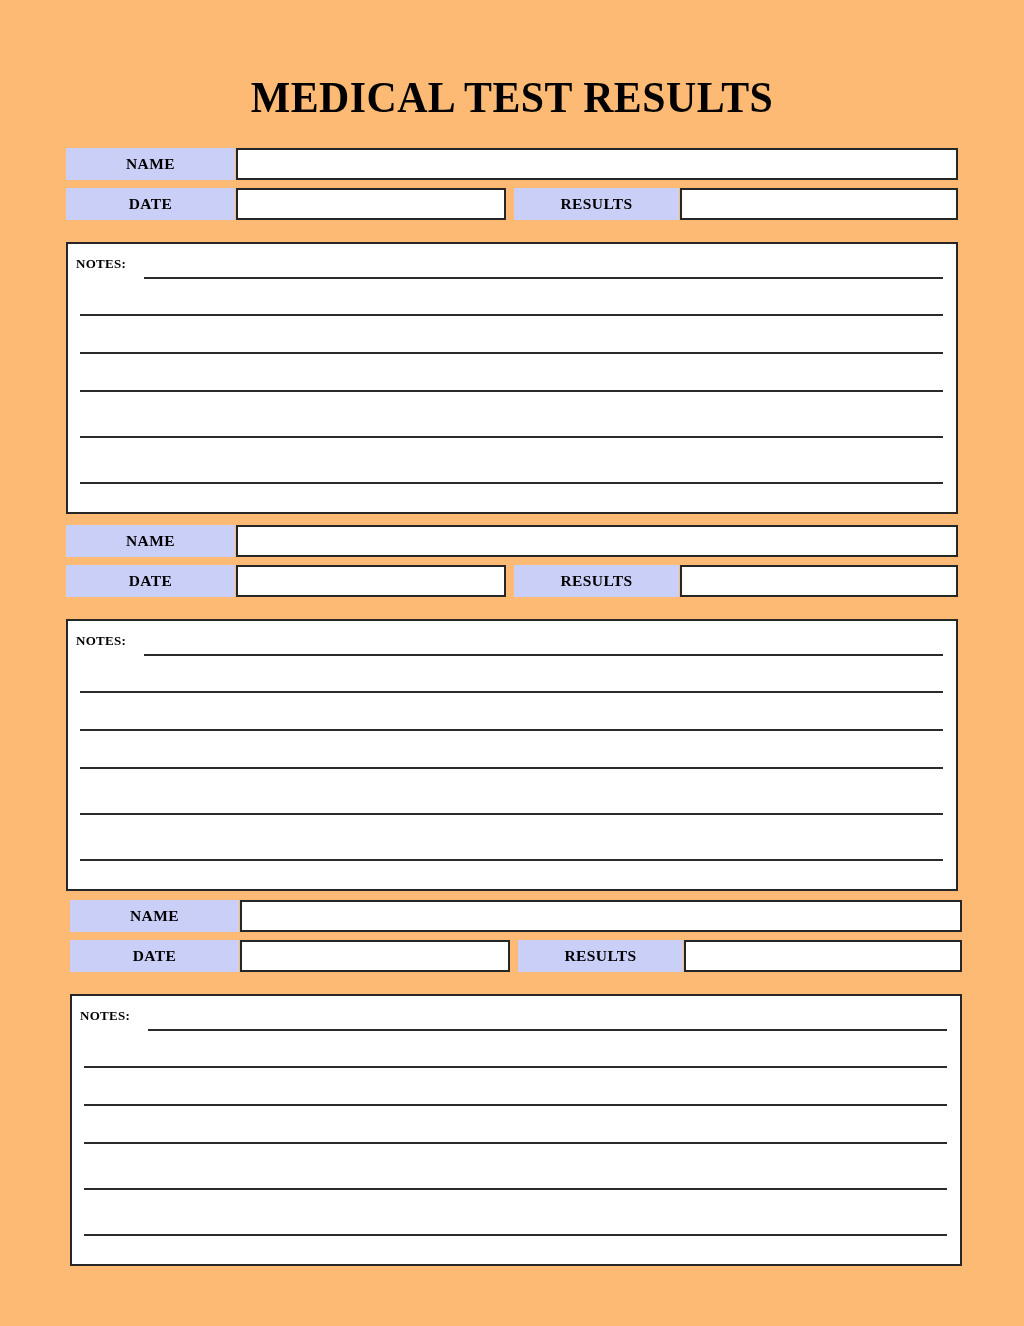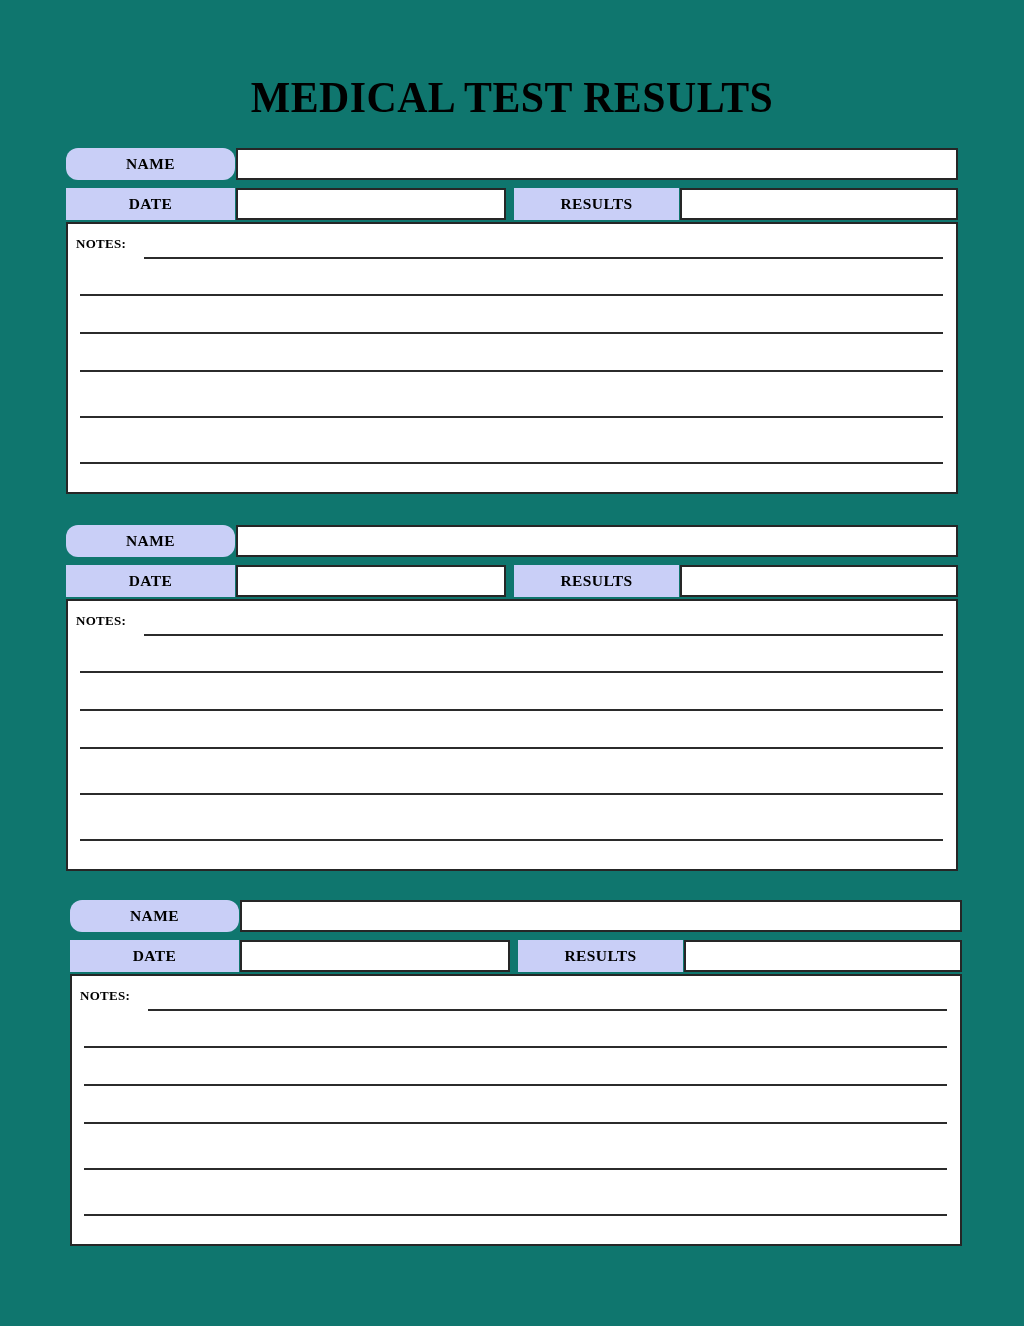--- a/index.html
+++ b/index.html
@@ -16,21 +16,21 @@
     color: #000000;
     overflow: hidden;
   }
 
   .page {
     position: absolute;
     left: 0;
     top: 0;
     width: 1024px;
     height: 1326px;
-    background: #0f766e;
+    background: #fdba74;
   }
 
   
   .doc-title {
     position: absolute;
     left: 0;
     top: 72px;
     width: 1024px;
     text-align: center;
     font-family: "Liberation Serif", "DejaVu Serif", serif;
@@ -52,39 +52,39 @@
   .record-block.b2 { left: 66px;  top: 525px; }
   .record-block.b3 { left: 70px;  top: 900px; }
 
   
   .field-row {
     position: relative;
     height: 32px;
     width: 100%;
   }
   .field-row.row-name { margin-bottom: 8px; }
-  .field-row.row-date { margin-bottom: 2px; }
+  .field-row.row-date { margin-bottom: 22px; }
 
   .lbl-cell {
     position: absolute;
     top: 0;
     height: 32px;
     background: #c9cff7;
     display: flex;
     align-items: center;
     justify-content: center;
     font-family: "Liberation Serif", "DejaVu Serif", serif;
     font-weight: bold;
     font-size: 15.5px;
     letter-spacing: 0.4px;
     color: #000000;
     box-sizing: border-box;
     user-select: none;
   }
-  .lbl-name    { left: 0;    width: 169px; border-radius: 12px; }
+  .lbl-name    { left: 0;    width: 169px; }
   .lbl-date    { left: 0;    width: 169px; }
   .lbl-results { left: 448px; width: 165px; }
 
   .input-cell {
     position: absolute;
     top: 0;
     height: 32px;
     background: #ffffff;
     border: 2px solid #262626;
     box-sizing: border-box;

